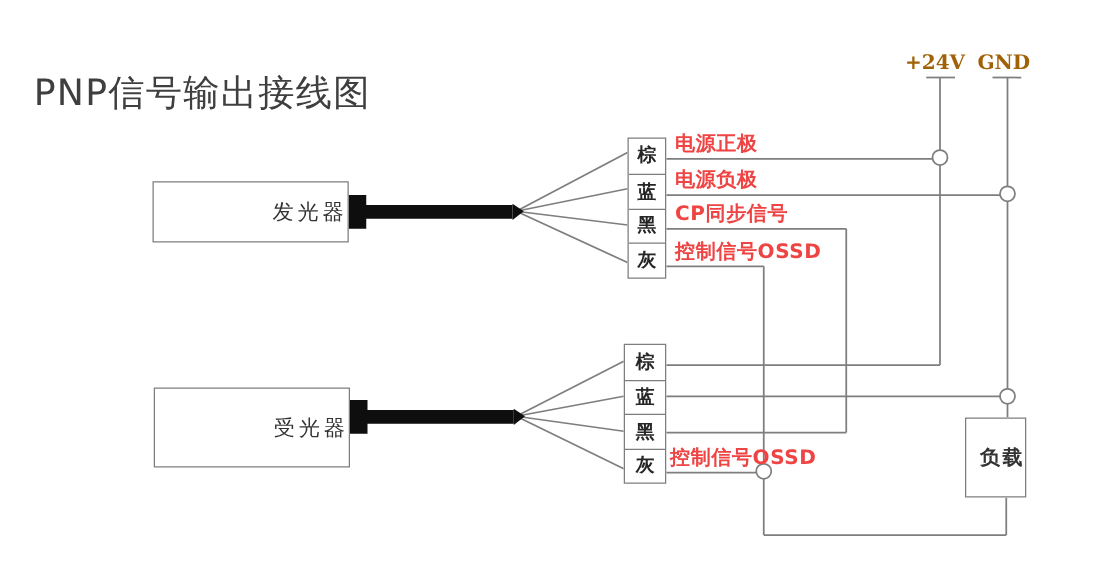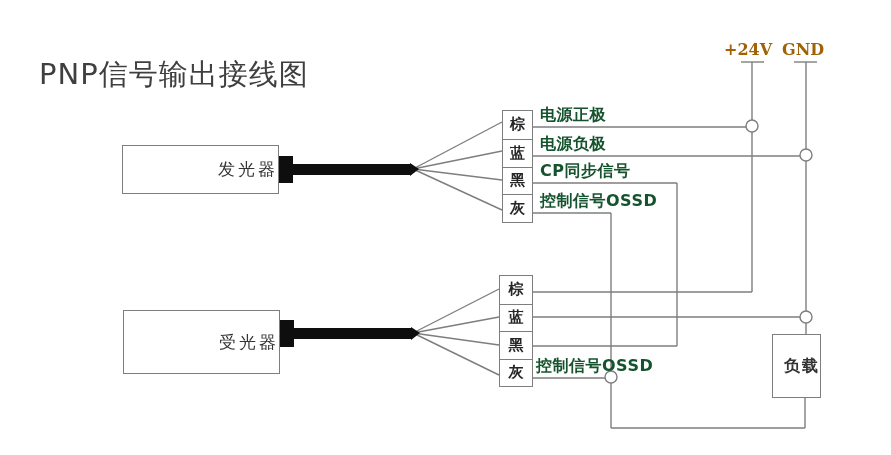--- a/index.html
+++ b/index.html
@@ -12,21 +12,20 @@
     overflow: hidden;
   }
   .abs { position: absolute; }
   #page-title {
     left: 27px; top: 55px;
     font-size: 29px;
     font-weight: 500;
     letter-spacing: 1px;
     color: #3f3f3f;
     white-space: nowrap;
-    margin-left: 12px;
   }
   svg.wires { position: absolute; left: 0; top: 0; }
 
   
   .device-box {
     border: 1.5px solid #7e7e7e;
     background: #ffffff;
     display: flex;
     align-items: center;
     justify-content: flex-end;
@@ -58,21 +57,21 @@
     font-weight: 700;
     color: #262626;
     border-top: 1.4px solid #7e7e7e;
   }
   .term-cell:first-child { border-top: none; }
 
   
   .wire-label {
     font-size: 16px;
     font-weight: 700;
-    color: #14532d;
+    color: #ef4444;
     white-space: nowrap;
     line-height: 20px;
     letter-spacing: 0.5px;
   }
   #lbl-power-pos { left: 540px; top: 105px; }
   #lbl-power-neg { left: 540px; top: 134px; }
   #lbl-cp-sync   { left: 540px; top: 161px; }
   #lbl-ossd-top  { left: 540px; top: 191px; }
   #lbl-ossd-bot  { left: 536px; top: 356px; }
 

